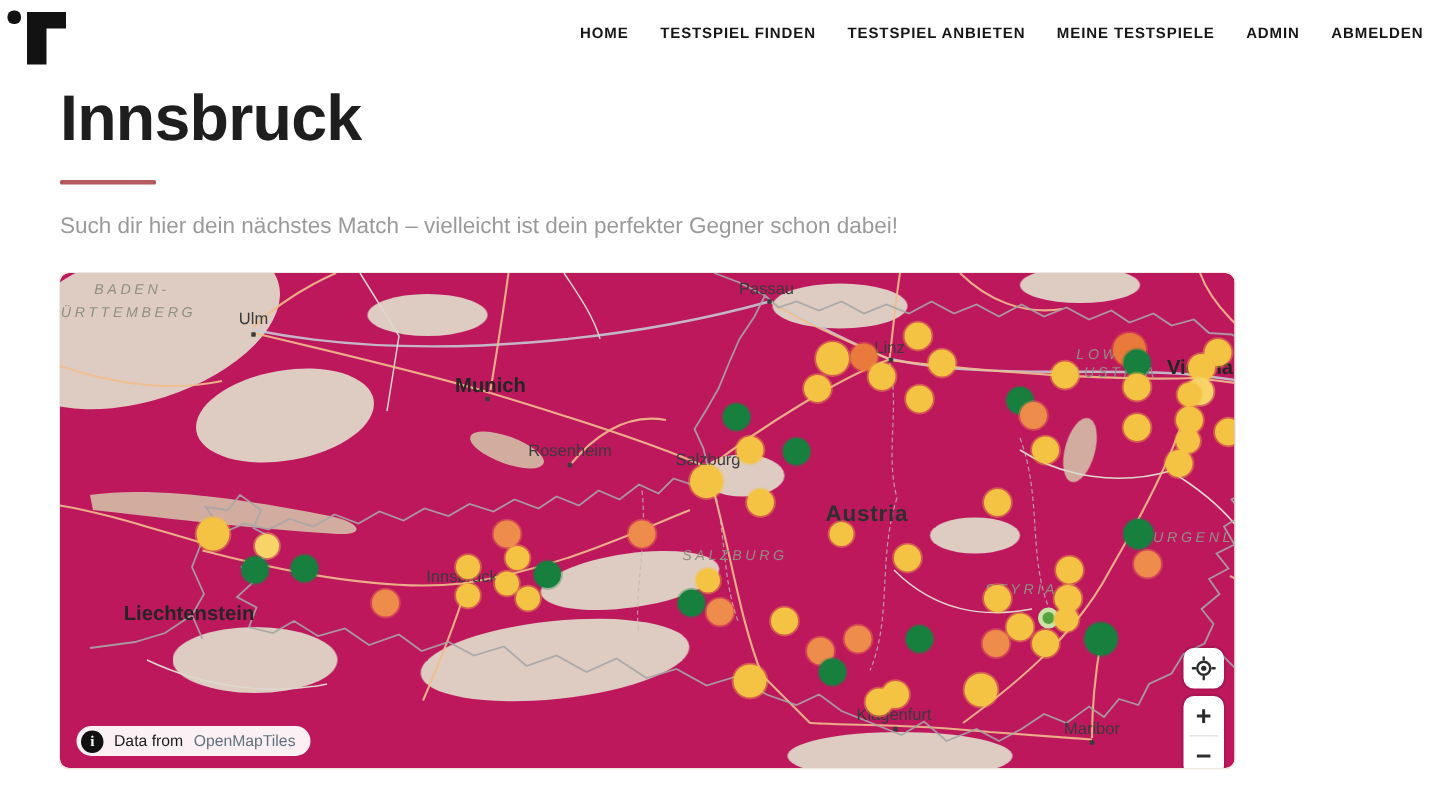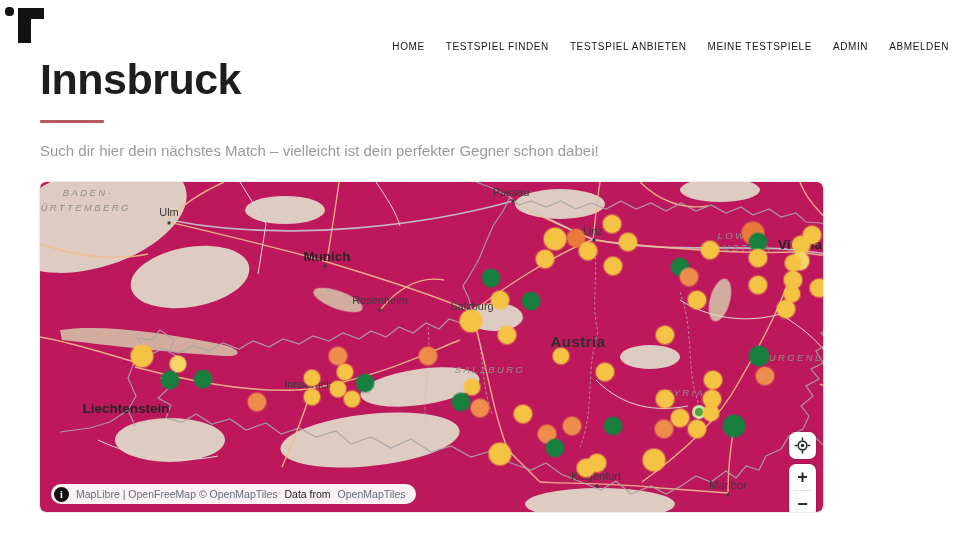--- a/index.html
+++ b/index.html
@@ -5,22 +5,22 @@
   * { box-sizing: border-box; margin: 0; padding: 0; }
   html,body { width: 960px; height: 540px; background:#fff; overflow:hidden;
     font-family:"Liberation Sans", sans-serif; }
   
   .header { position:relative; height:46px; width:100%; }
   .logo { position:absolute; left:5px; top:5px; width:44px; height:38px; cursor:pointer; }
   .logo-dot { position:absolute; left:0; top:2px; width:9px; height:9px; background:#121212; border-radius:45%; }
   .logo-bar-v { position:absolute; left:13px; top:3px; width:13px; height:35px; background:#121212; }
   .logo-bar-h { position:absolute; left:13px; top:3px; width:26px; height:11px; background:#121212; }
   .nav { position:absolute; right:11px; top:17px; display:flex; gap:21px; }
-  .nav a { font-size:10px; font-weight:normal; letter-spacing:.6px; color:#161616;
-    text-decoration:none; text-transform:uppercase; cursor:pointer; white-space:nowrap;margin-top:24px; }
+  .nav a { font-size:10px; font-weight:bold; letter-spacing:.6px; color:#161616;
+    text-decoration:none; text-transform:uppercase; cursor:pointer; white-space:nowrap; }
   
   .content { padding:0 40px; }
   .page-title { margin-top:9px; font-size:43px; font-weight:600; letter-spacing:-.5px; color:#1e1e1e; }
   .accent-line { width:64px; height:3px; background:#b65a60; margin-top:16px; border-radius:1px; }
   .subtitle { margin-top:19px; font-size:15px; color:#9a9a9a; }
   
   .map-wrap { position:relative; width:783px; height:330px; margin-top:23px;
     border-radius:6px; overflow:hidden; background:#be185d; outline:1px solid #eee9e2; }
   .map-wrap svg.basemap { display:block; width:881px; height:330px; }
   text.lbl { font-family:"Liberation Sans", sans-serif; text-anchor:middle; }
@@ -251,21 +251,20 @@
           <circle cx="672" cy="217" r="9" fill="#F5C343" stroke="rgba(245,195,67,0.38)" stroke-width="2.5"></circle>
           <circle cx="659" cy="230" r="5.5" fill="#55A33F" stroke="#CBE2A6" stroke-width="3"></circle>
           <circle cx="671" cy="231" r="8" fill="#F5C343" stroke="rgba(245,195,67,0.38)" stroke-width="2.5"></circle>
           <circle cx="640" cy="236" r="9" fill="#F5C343" stroke="rgba(245,195,67,0.38)" stroke-width="2.5"></circle>
           <circle cx="694" cy="244" r="11" fill="#17803F" stroke="rgba(23,128,63,0.32)" stroke-width="2.5"></circle>
         </g>
     </svg>
 
     <div class="attrib">
       <div class="info-btn">i</div>
-      <span class="lnk">MapLibre | OpenFreeMap © OpenMapTiles</span>
       <span class="plain">Data from</span>
       <span class="lnk">OpenMapTiles</span>
     </div>
 
     <div class="map-btn locate-btn">
       <svg width="19" height="19" viewBox="0 0 24 24">
         <circle cx="12" cy="12" r="5.5" fill="none" stroke="#2c2c2c" stroke-width="2"></circle>
         <circle cx="12" cy="12" r="2.2" fill="#2c2c2c"></circle>
         <g stroke="#2c2c2c" stroke-width="2">
           <line x1="12" y1="2" x2="12" y2="5.5"></line>

